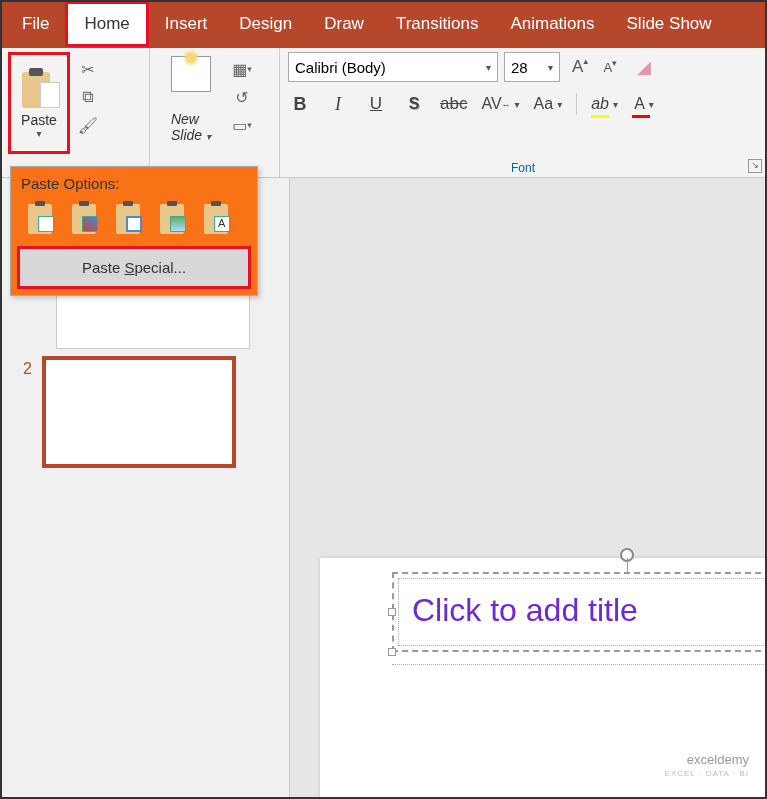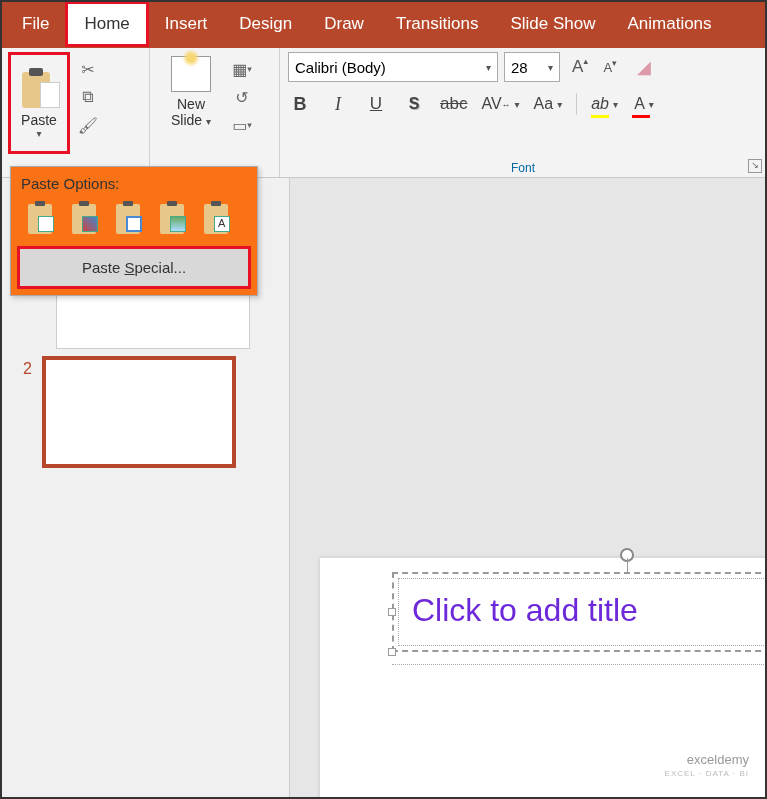--- a/index.html
+++ b/index.html
@@ -26,21 +26,21 @@
 .paste-btn .lbl { font-size: 14px; color: #333; margin-top: 4px; }
 .paste-btn .chev { font-size: 10px; color: #555; }
 
 .small-cluster { display: flex; flex-direction: column; gap: 6px; margin-left: 4px; padding-top: 6px; }
 .small-icon { width: 24px; height: 22px; display: flex; align-items: center; justify-content: center; font-size: 16px; color: #666; }
 
 
 .newslide { width: 66px; display: flex; flex-direction: column; align-items: center; padding-top: 4px; cursor: pointer; }
 .newslide-icon { width: 40px; height: 36px; border: 1px solid #999; background: #fff; position: relative; }
 .newslide-icon::before { content:""; position:absolute; top:-8px; left:10px; width:18px; height:18px; background: radial-gradient(circle, #f7d774 30%, transparent 70%); }
-.newslide .lbl { font-size: 14px; color: #333; text-align: center; line-height: 16px; margin-top: 4px; }
+.newslide .lbl { font-size: 14px; color: #333; line-height: 16px; margin-top: 19px; font-style: italic; }
 .newslide .chev { font-size: 10px; color: #555; }
 
 .layout-cluster { display: flex; flex-direction: column; gap: 6px; margin-left: 4px; padding-top: 6px; }
 
 
 .font-group { flex: 1; position: relative; justify-content: space-between; }
 .font-row1 { display: flex; gap: 6px; align-items: center; margin-bottom: 10px; }
 .font-select { height: 30px; border: 1px solid #aaa; background: #fff; font-size: 15px; padding: 2px 6px; display: flex; align-items: center; justify-content: space-between; }
 .font-name { width: 210px; }
 .font-size { width: 56px; }
@@ -103,22 +103,22 @@
 </head>
 <body>
 
 <div class="tabbar">
   <div class="tab">File</div>
   <div class="tab active">Home</div>
   <div class="tab">Insert</div>
   <div class="tab">Design</div>
   <div class="tab">Draw</div>
   <div class="tab">Transitions</div>
+  <div class="tab">Animations</div>
   <div class="tab">Slide Show</div>
-  <div class="tab">Animations</div>
 </div>
 
 <div class="ribbon">
 
   <div class="group" style="width:150px">
     <div class="group-controls">
       <div class="paste-btn">
         <div class="clipboard-icon">
           <div class="clip-board"></div>
             <div class="clip-clip"></div>

